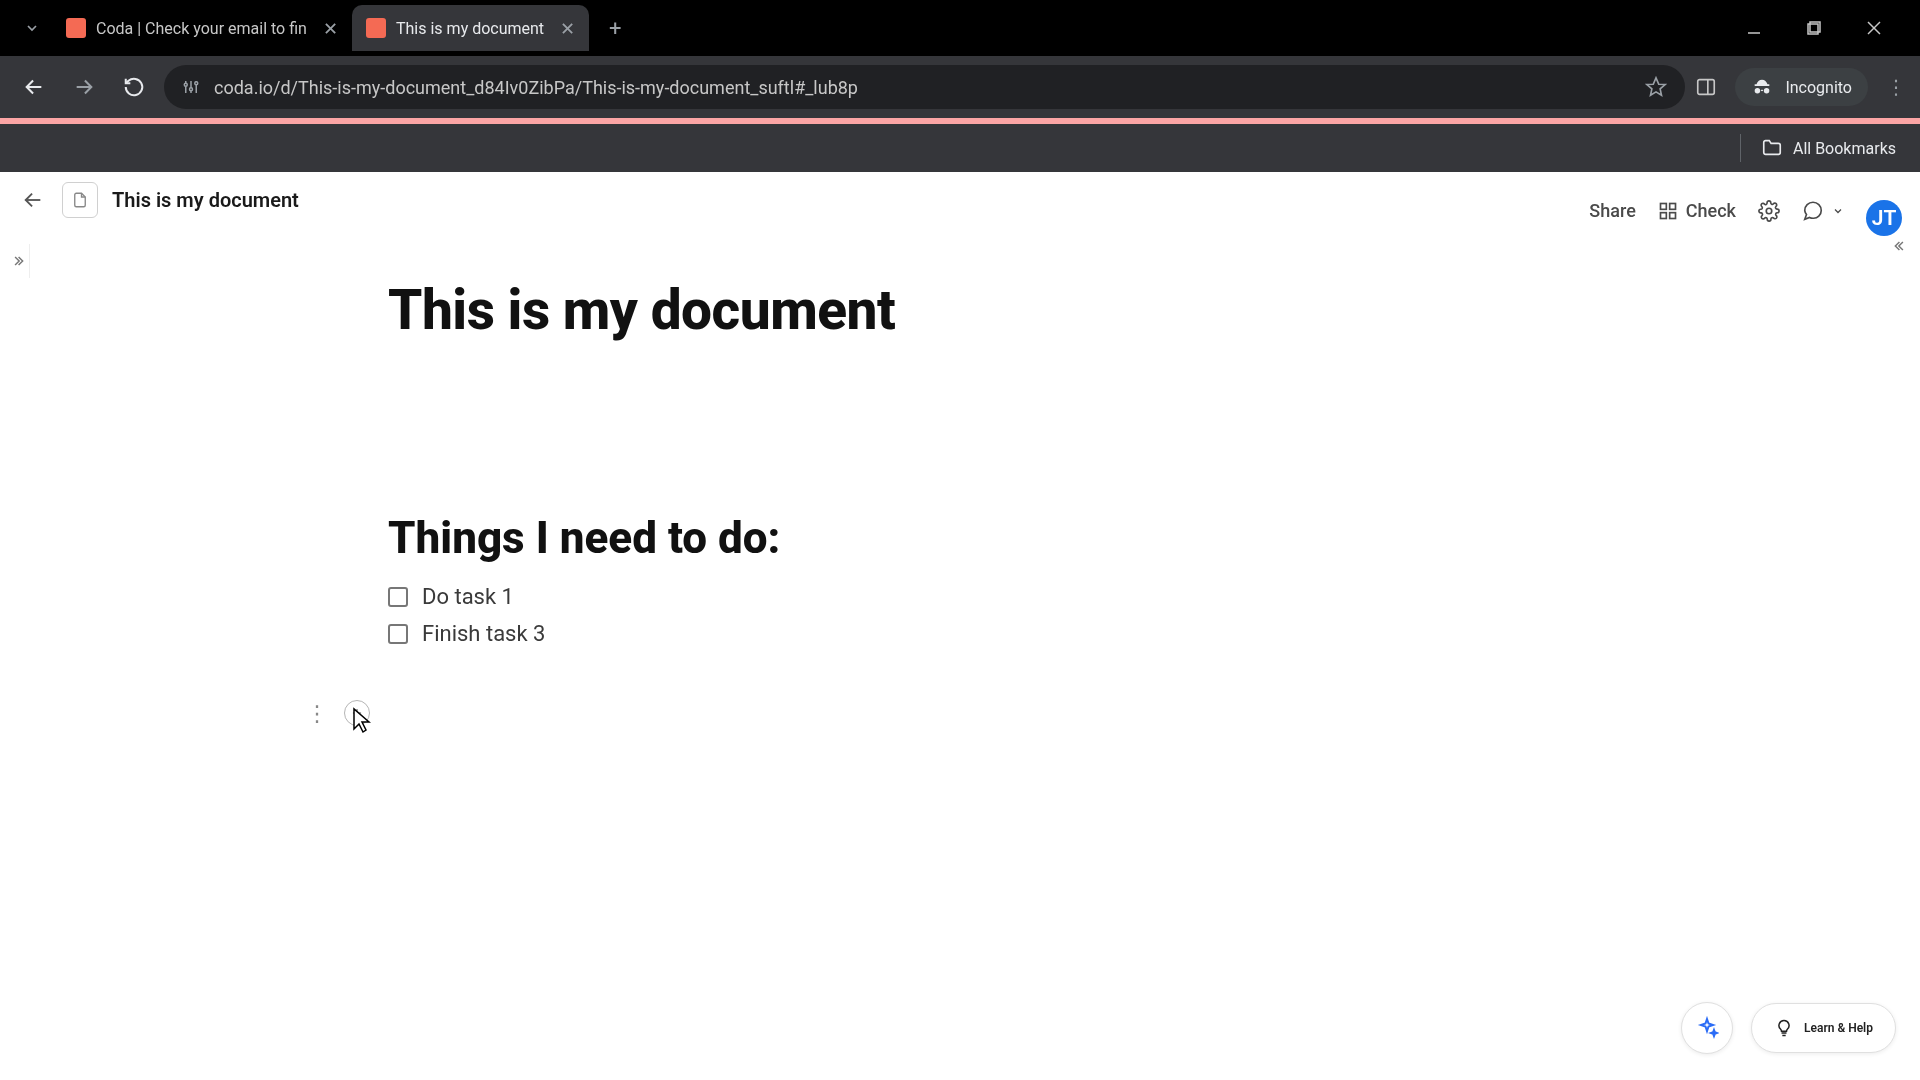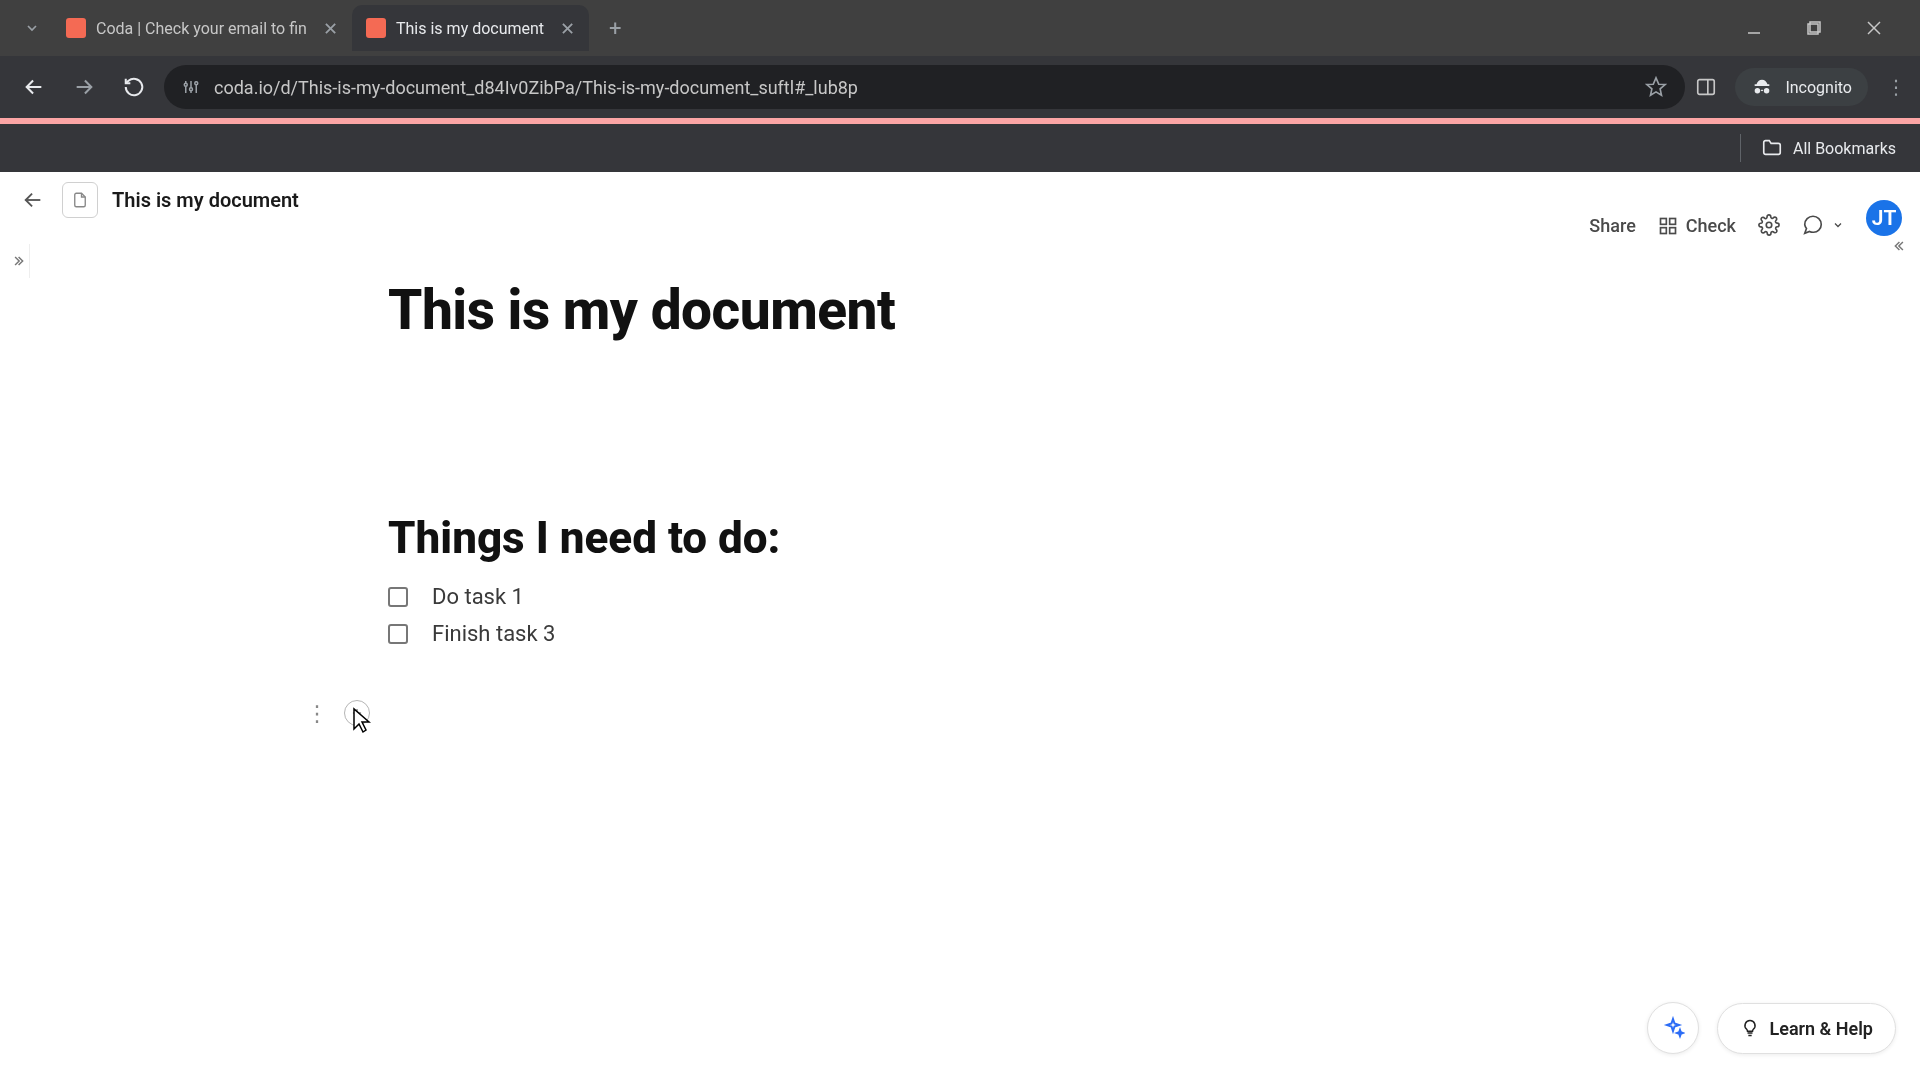--- a/index.html
+++ b/index.html
@@ -1,19 +1,19 @@
 <!DOCTYPE html>
 <html><head>
   <meta charset="utf-8">
   <style>
     * { margin: 0; padding: 0; box-sizing: border-box; }
     body { font-family: -apple-system, BlinkMacSystemFont, "Segoe UI", Roboto, sans-serif; width: 1920px; height: 1080px; overflow: hidden; background: #fff; }
 
     
-    .browser-chrome { background: #404040; height: 172px; display: flex; flex-direction: column; }
+    .browser-chrome { background: #000000; height: 172px; display: flex; flex-direction: column; }
     .tab-bar { height: 56px; display: flex; align-items: center; padding: 0 12px; gap: 0; }
     .tab-dropdown { width: 40px; height: 40px; display: flex; align-items: center; justify-content: center; color: #9aa0a6; cursor: pointer; }
     .tab { display: flex; align-items: center; gap: 10px; padding: 0 14px; height: 46px; border-radius: 10px 10px 0 0; color: #c7c7c7; font-size: 16px; cursor: pointer; max-width: 320px; }
     .tab.active { background: #35363a; color: #e8eaed; }
     .tab .favicon { width: 20px; height: 20px; background: #f46a54; border-radius: 3px; flex-shrink: 0; }
     .tab .title { white-space: nowrap; overflow: hidden; text-overflow: ellipsis; flex: 1; }
     .tab .close { color: #9aa0a6; font-size: 18px; margin-left: 6px; cursor: pointer; }
     .new-tab { width: 36px; height: 36px; display: flex; align-items: center; justify-content: center; color: #9aa0a6; font-size: 22px; cursor: pointer; border-radius: 50%; margin-left: 8px; }
     .window-controls { margin-left: auto; display: flex; gap: 28px; color: #c7c7c7; padding-right: 18px; }
     .window-controls span { cursor: pointer; display: flex; align-items: center; justify-content: center; width: 32px; height: 32px; }
@@ -31,43 +31,43 @@
     .bookmark-bar { height: 54px; background: #35363a; display: flex; align-items: center; justify-content: flex-end; padding: 0 24px; color: #e8eaed; font-size: 16px; border-top: 6px solid #fca5a5; }
     .bookmark-bar .folder { display: flex; align-items: center; gap: 10px; cursor: pointer; }
     .bookmark-bar .sep { width: 1px; height: 28px; background: #5f6368; margin-right: 20px; }
 
     
     .app-shell { background: #fff; height: calc(1080px - 172px); display: flex; flex-direction: column; position: relative; }
     .app-header { height: 56px; display: flex; align-items: center; padding: 0 18px; gap: 14px; border-bottom: 1px solid transparent; }
     .back-arrow { width: 30px; height: 30px; display: flex; align-items: center; justify-content: center; color: #555; cursor: pointer; }
     .doc-chip { width: 36px; height: 36px; border: 1px solid #d0d0d0; border-radius: 6px; display: flex; align-items: center; justify-content: center; color: #888; }
     .doc-title { font-size: 20px; font-weight: 600; color: #1a1a1a; }
-    .header-right { margin-left: auto; display: flex; align-items: flex-end; gap: 22px; color: #4a4a4a; font-size: 18px; font-weight:500;margin-top:37px;}
+    .header-right { margin-left: auto; display: flex; align-items: flex-start; gap: 22px; color: #4a4a4a; font-size: 18px; font-weight:500;margin-top:37px;}
     .header-right .item { display: flex; align-items: center; gap: 8px; cursor: pointer; }
     .avatar { width: 36px; height: 36px; border-radius: 50%; background: #1a73e8; color: #fff; display: flex; align-items: center; justify-content: center; font-size: 21px; font-weight: 600; }
 
     .panel-toggle-left { position: absolute; left: 6px; top: 72px; width: 24px; height: 34px; display: flex; align-items: center; justify-content: center; color: #777; cursor: pointer; border-right: 1px solid #eee; background:#fff;}
     .panel-toggle-right { position: absolute; right: 6px; top: 60px; width: 28px; height: 28px; display: flex; align-items: center; justify-content: center; color: #777; cursor: pointer; }
 
     .content { flex: 1; overflow: auto; padding: 50px 0 0 388px; }
     .page-title { font-size: 55px; font-weight: 800; color: #111; letter-spacing: -0.5px; }
     .section-heading { font-size: 44px; font-weight: 800; color: #111; margin-top: 170px; }
     .task-list { margin-top: 20px; display: flex; flex-direction: column; gap: 12px; }
-    .task { display: flex; align-items: center; gap: 24px; font-size: 22px; color: #3a3a3a; }
+    .task { display: flex; align-items: center; gap: 14px; font-size: 22px; color: #3a3a3a; }
     .checkbox { width: 20px; height: 20px; border: 2px solid #777; border-radius: 3px; cursor: pointer; }
 
     .line-controls { position: absolute; left: 306px; top: 528px; display: flex; align-items: center; gap: 16px; color: #888; }
     .line-controls .kebab3 { cursor: pointer; font-size: 22px; }
     .line-controls .plus-circle { width: 26px; height: 26px; border: 1.5px solid #b5b5b5; border-radius: 50%; display: flex; align-items: center; justify-content: center; cursor: pointer; }
 
     .cursor-img { position: absolute; left: 350px; top: 535px; pointer-events: none; }
 
     .fab-group { position: absolute; right: 24px; bottom: 26px; display: flex; align-items: center; gap: 18px; }
     .fab-circle { width: 52px; height: 52px; border-radius: 50%; background: #fff; border: 1px solid #e0e0e0; display: flex; align-items: center; justify-content: center; cursor: pointer; box-shadow: 0 1px 4px rgba(0,0,0,0.08); }
-    .help-pill { display: flex; align-items: center; gap: 10px; padding: 14px 22px; border: 1px solid #e0e0e0; border-radius: 40px; background: #fff; font-size: 18px; font-weight: 600; color: #222; cursor: pointer; box-shadow: 0 1px 4px rgba(0,0,0,0.08); }
+    .help-pill { display: flex; align-items: center; gap: 10px; padding: 14px 22px; border: 1px solid #e0e0e0; border-radius: 40px; background: #fff; font-size: 12px; font-weight: 600; color: #222; cursor: pointer; box-shadow: 0 1px 4px rgba(0,0,0,0.08); }
 
     svg { display: block; }
   </style>
 </head>
 <body>
 
 <div class="browser-chrome">
   <div class="tab-bar">
     <div class="tab-dropdown">
       <svg width="16" height="16" viewBox="0 0 24 24" fill="none" stroke="currentColor" stroke-width="2.5">

